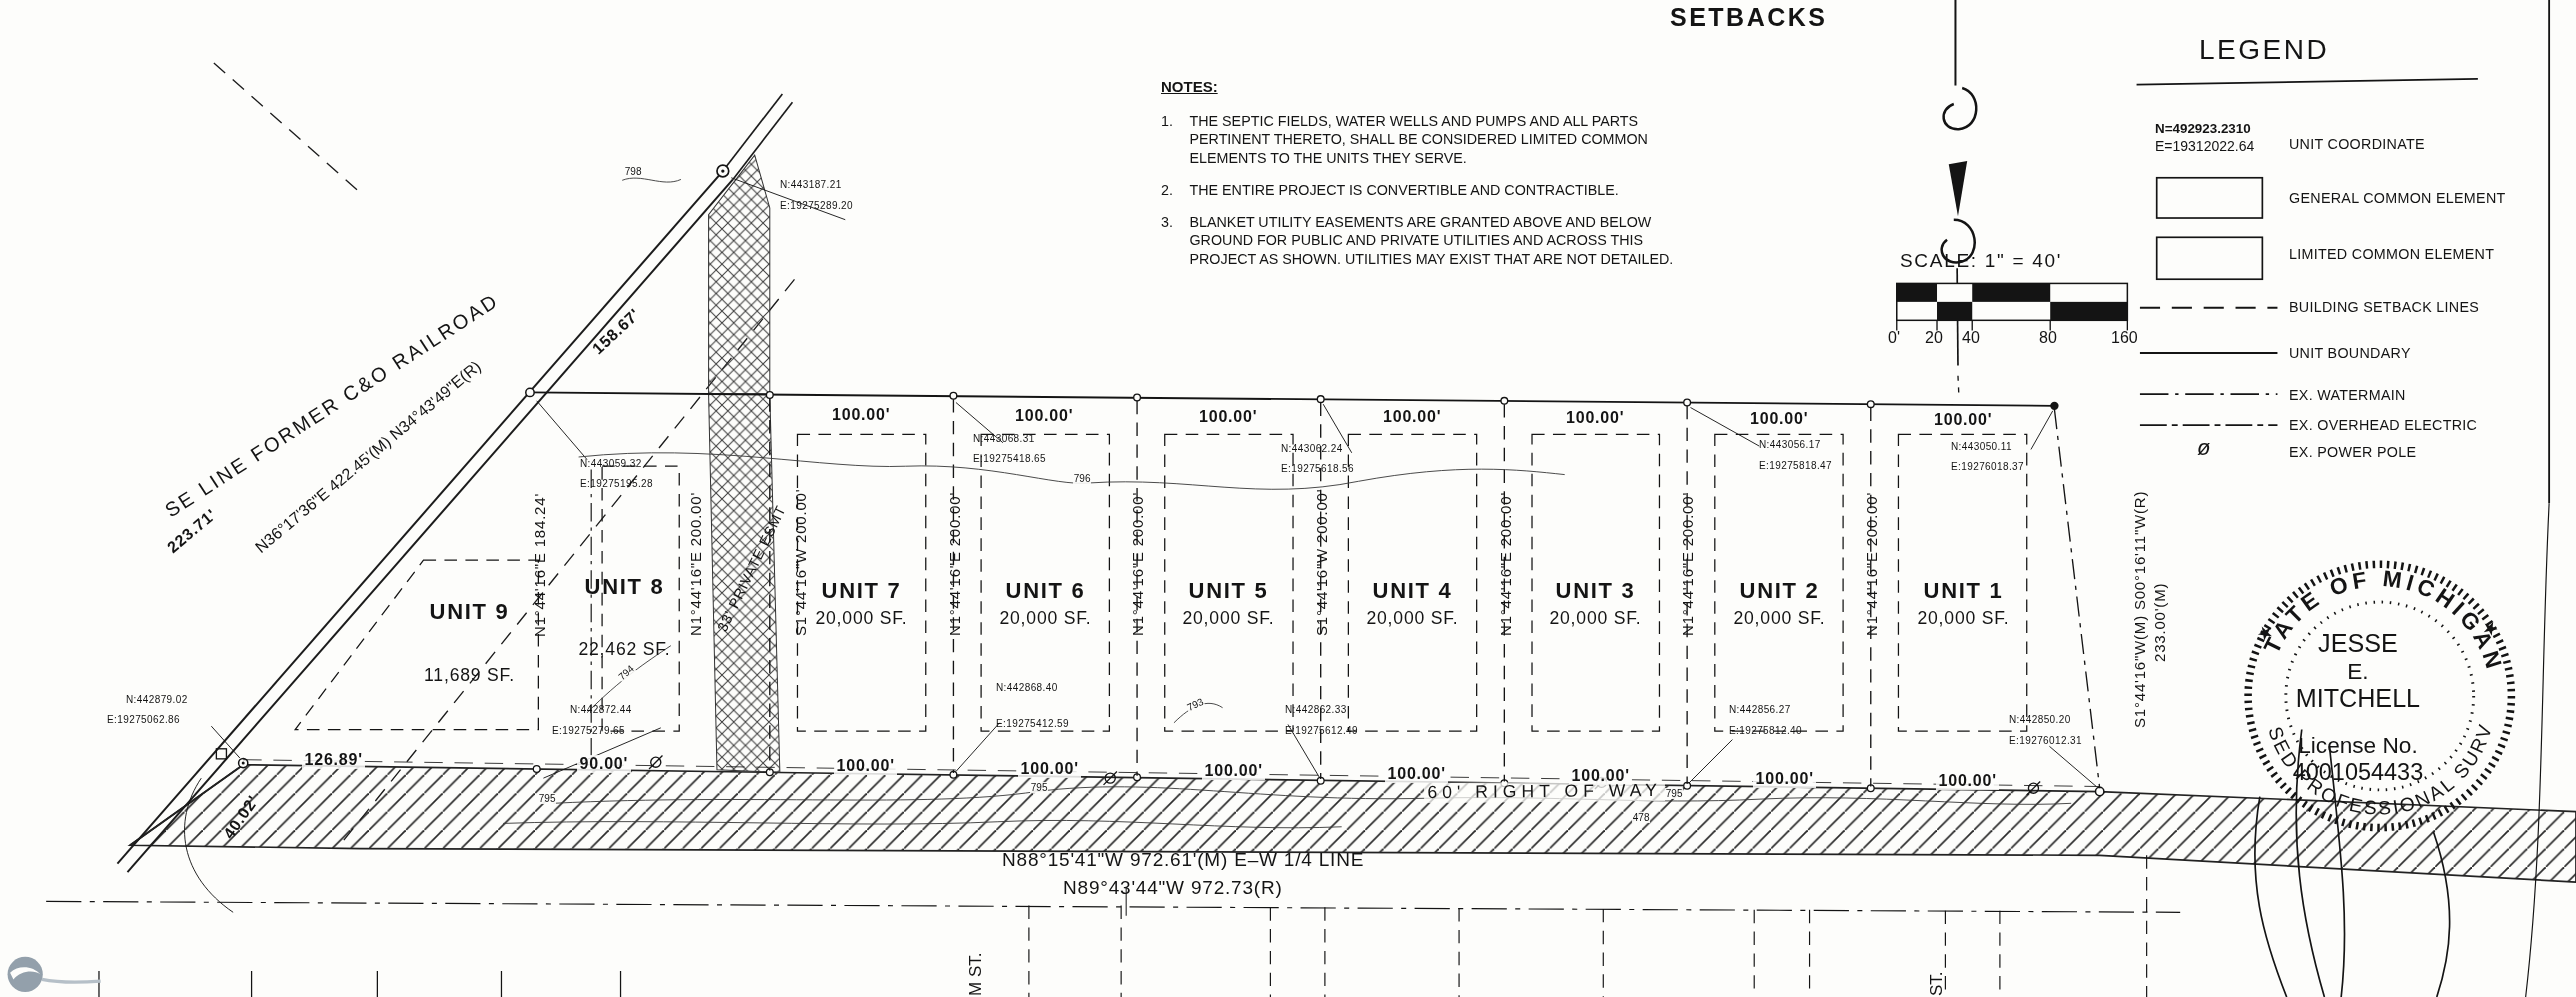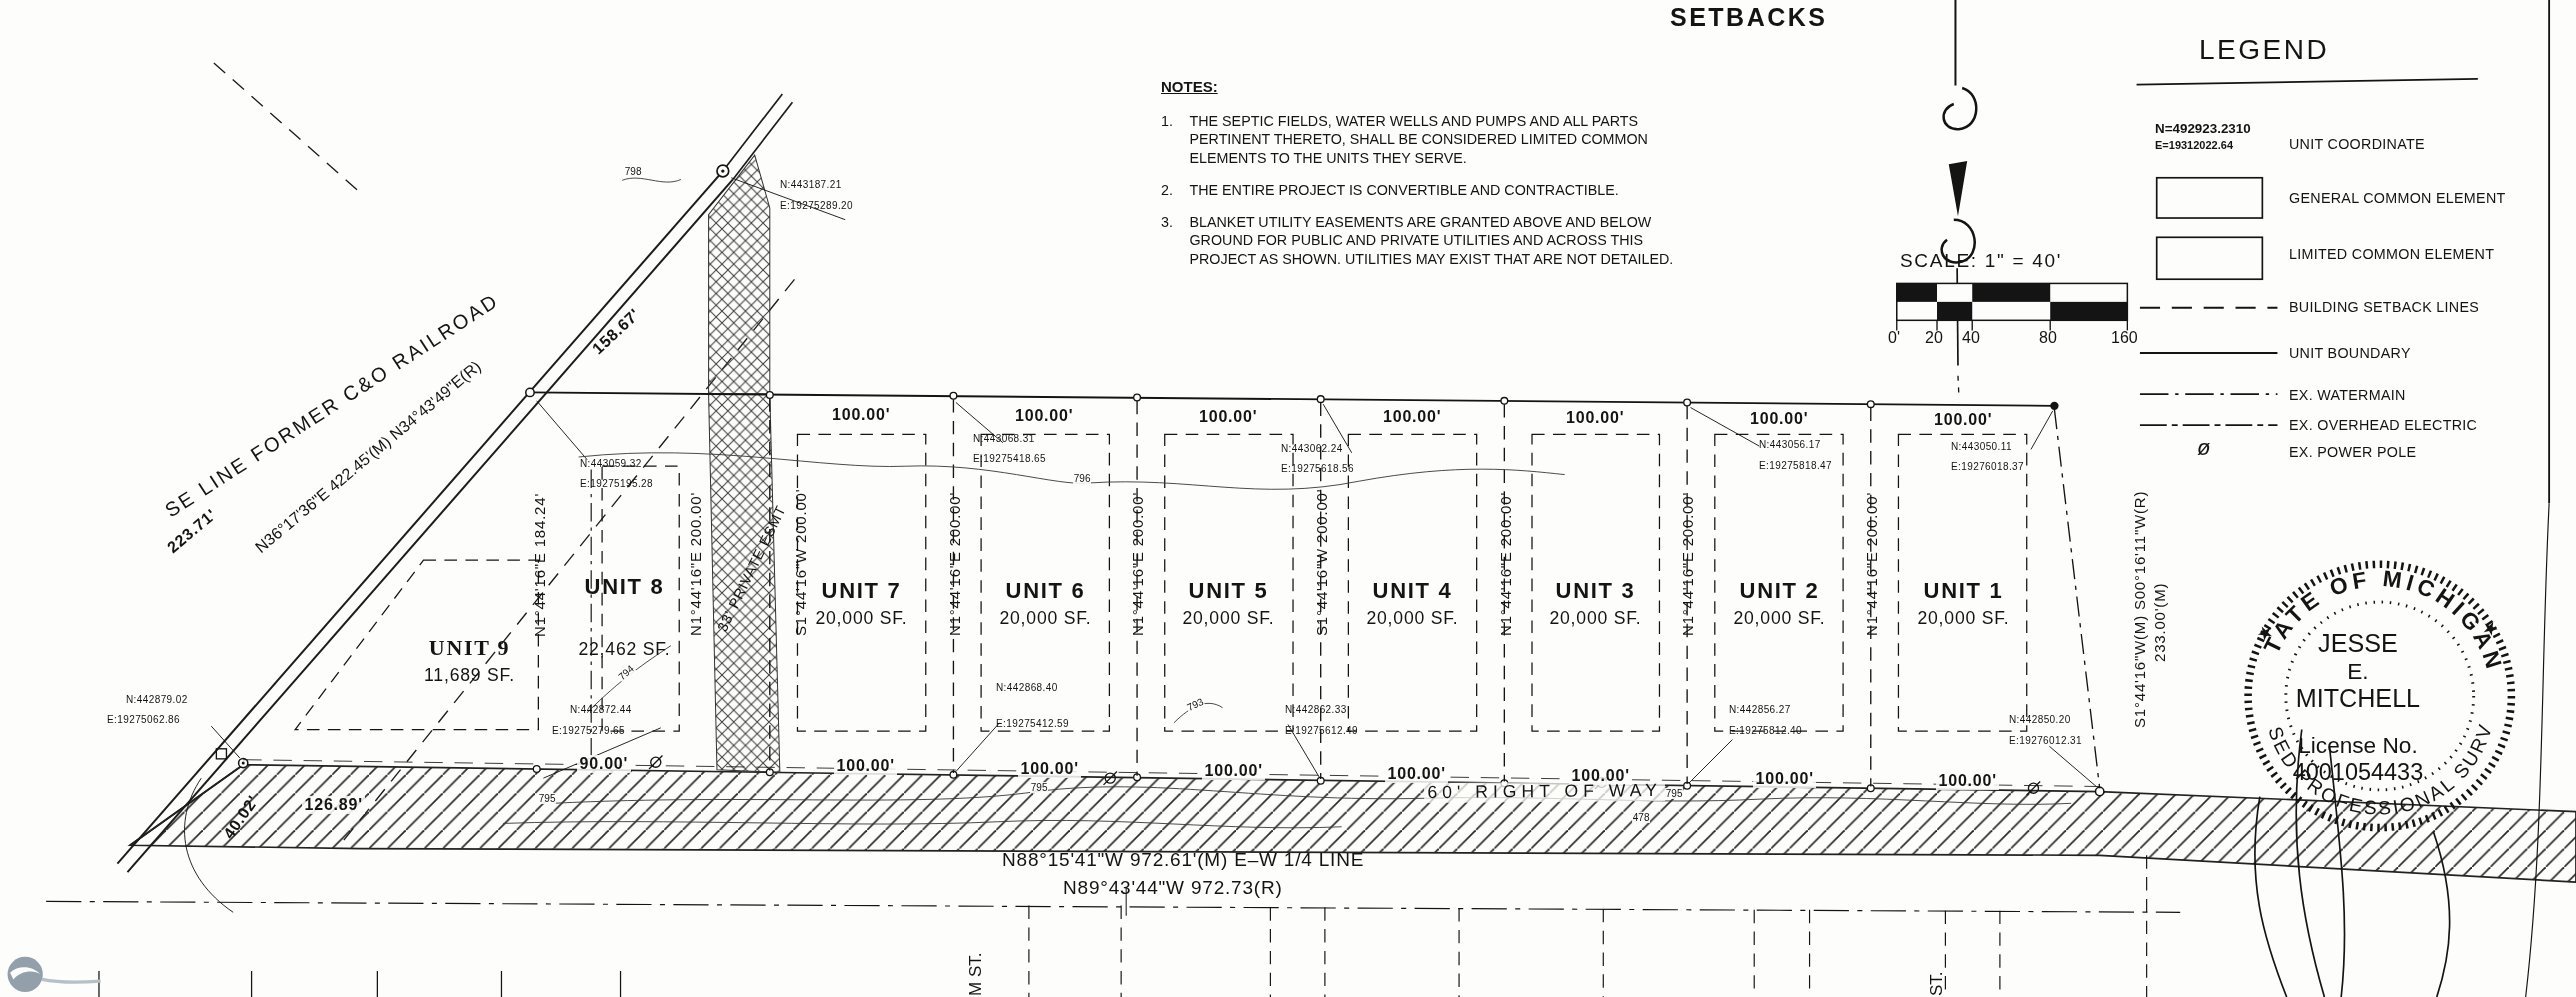--- a/index.html
+++ b/index.html
@@ -256,32 +256,32 @@
 
   <div class="lbl" style="left:1900px;top:250px;font-size:19px;letter-spacing:1.7px;">SCALE:   1" = 40'</div>
   <div class="lbl" style="left:1888px;top:329px;font-size:16px;">0'</div>
   <div class="lbl" style="left:1925px;top:329px;font-size:16px;">20</div>
   <div class="lbl" style="left:1962px;top:329px;font-size:16px;">40</div>
   <div class="lbl" style="left:2039px;top:329px;font-size:16px;">80</div>
   <div class="lbl" style="left:2111px;top:329px;font-size:16px;">160</div>
 
   <div class="lbl" style="left:2199px;top:34px;font-size:28px;letter-spacing:2.5px;">LEGEND</div>
   <div class="lbl" style="left:2155px;top:121px;font-size:13.4px;font-weight:bold;">N=492923.2310</div>
-  <div class="lbl" style="left:2155px;top:139px;font-size:11px;font-weight:bold;">E=19312022.64</div>
+  <div class="lbl" style="left:2155px;top:139px;font-size:14px;font-weight:normal;">E=19312022.64</div>
   <div class="lbl legend-lbl" style="left:2289px;top:136px;">UNIT COORDINATE</div>
   <div class="lbl legend-lbl" style="left:2289px;top:190px;">GENERAL COMMON ELEMENT</div>
   <div class="lbl legend-lbl" style="left:2289px;top:246px;">LIMITED COMMON ELEMENT</div>
   <div class="lbl legend-lbl" style="left:2289px;top:299px;">BUILDING SETBACK LINES</div>
   <div class="lbl legend-lbl" style="left:2289px;top:345px;">UNIT BOUNDARY</div>
   <div class="lbl legend-lbl" style="left:2289px;top:387px;">EX. WATERMAIN</div>
   <div class="lbl legend-lbl" style="left:2289px;top:417px;">EX. OVERHEAD ELECTRIC</div>
   <div class="lbl legend-lbl" style="left:2289px;top:444px;">EX. POWER POLE</div>
   <div class="lbl" style="left:2197px;top:436px;font-size:22px;font-style:italic;">ø</div>
 
-  <div class="lbl unit-name" style="left:398px;top:636px;font-family:Liberation Serif, serif;">UNIT 9</div>
+  <div class="lbl unit-name" style="left:398px;top:600px;">UNIT 9</div>
   <div class="lbl unit-area" style="left:398px;top:666px;">11,689 SF.</div>
   <div class="lbl unit-name" style="left:553px;top:575px;">UNIT 8</div>
   <div class="lbl unit-area" style="left:553px;top:640px;">22,462 SF.</div>
   <div class="lbl unit-name" style="left:790px;top:579px;">UNIT 7</div>
   <div class="lbl unit-area" style="left:790px;top:609px;">20,000 SF.</div>
   <div class="lbl unit-name" style="left:974px;top:579px;">UNIT 6</div>
   <div class="lbl unit-area" style="left:974px;top:609px;">20,000 SF.</div>
   <div class="lbl unit-name" style="left:1157px;top:579px;">UNIT 5</div>
   <div class="lbl unit-area" style="left:1157px;top:609px;">20,000 SF.</div>
   <div class="lbl unit-name" style="left:1341px;top:579px;">UNIT 4</div>
@@ -294,21 +294,21 @@
   <div class="lbl unit-area" style="left:1892px;top:609px;">20,000 SF.</div>
 
   <div class="lbl dim" style="left:832px;top:406px;">100.00'</div>
   <div class="lbl dim" style="left:1015px;top:407px;">100.00'</div>
   <div class="lbl dim" style="left:1199px;top:408px;">100.00'</div>
   <div class="lbl dim" style="left:1383px;top:408px;">100.00'</div>
   <div class="lbl dim" style="left:1566px;top:409px;">100.00'</div>
   <div class="lbl dim" style="left:1750px;top:410px;">100.00'</div>
   <div class="lbl dim" style="left:1934px;top:411px;">100.00'</div>
 
-  <div class="lbl dim dimbg" style="left:302px;top:751px;margin-top:45px;">126.89'</div>
+  <div class="lbl dim dimbg" style="left:302px;top:751px;">126.89'</div>
   <div class="lbl dim dimbg" style="left:577px;top:755px;">90.00'</div>
   <div class="lbl dim dimbg" style="left:834px;top:757px;">100.00'</div>
   <div class="lbl dim dimbg" style="left:1018px;top:760px;">100.00'</div>
   <div class="lbl dim dimbg" style="left:1202px;top:762px;">100.00'</div>
   <div class="lbl dim dimbg" style="left:1385px;top:765px;">100.00'</div>
   <div class="lbl dim dimbg" style="left:1569px;top:767px;">100.00'</div>
   <div class="lbl dim dimbg" style="left:1753px;top:770px;">100.00'</div>
   <div class="lbl dim dimbg" style="left:1936px;top:772px;">100.00'</div>
 
   <div class="lbl vdim" style="left:532px;top:637px;">N1°44'16"E 184.24'</div>

